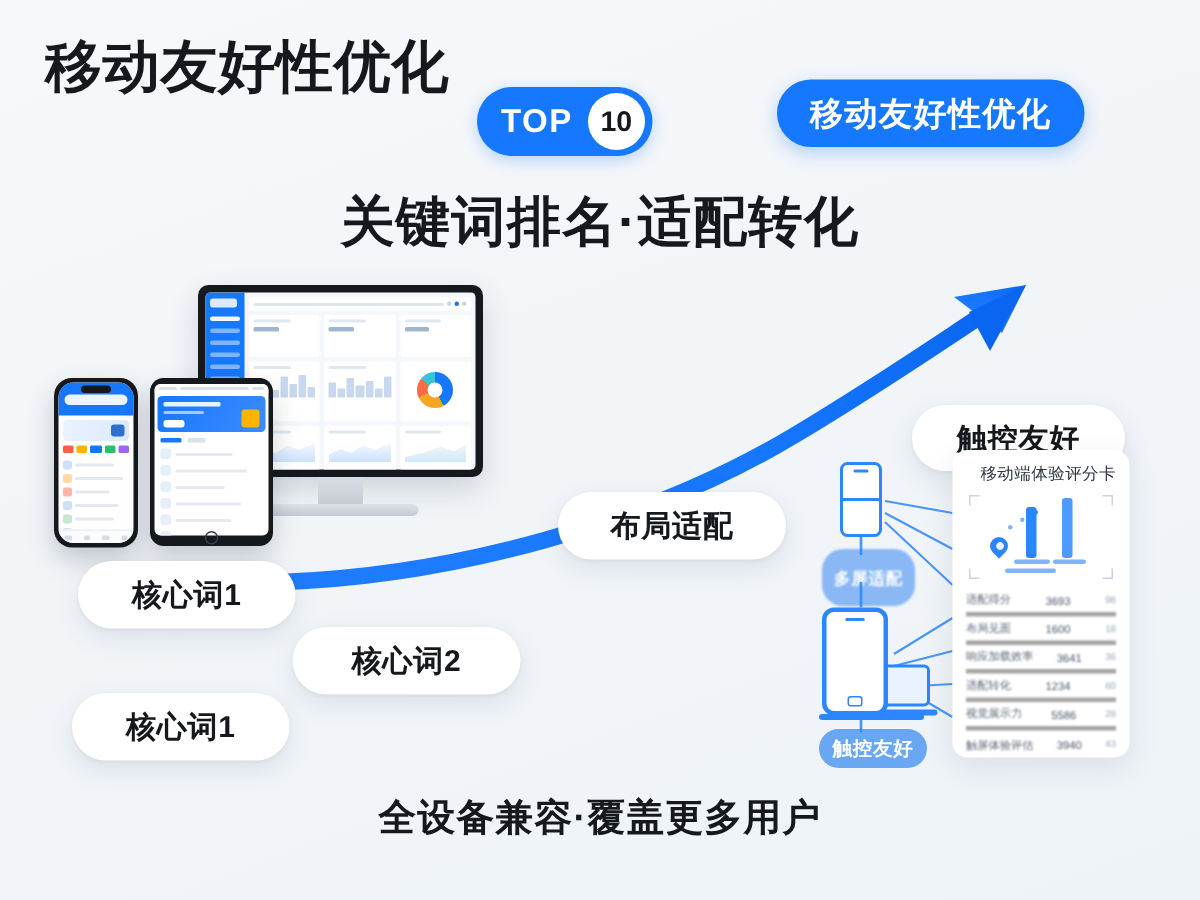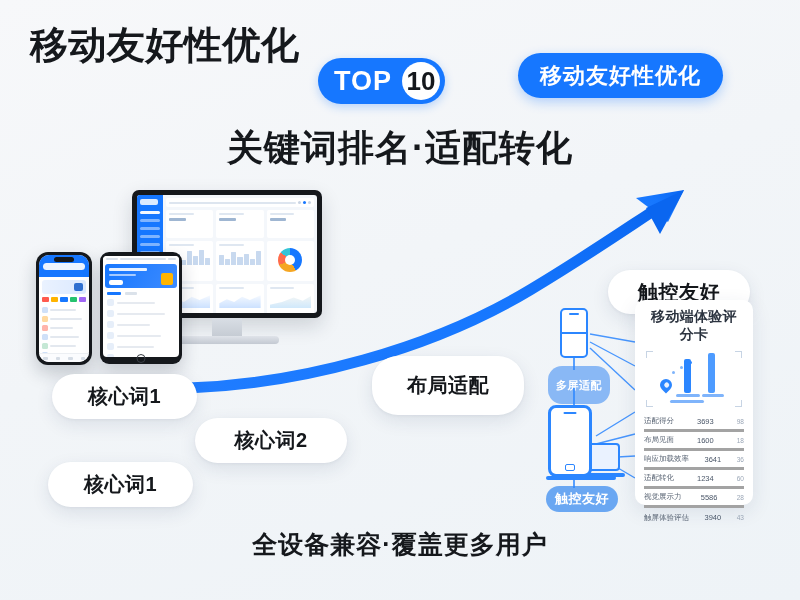--- a/index.html
+++ b/index.html
@@ -16,27 +16,27 @@
     font-size: 38px; font-weight: 700; color: #15181c;
     letter-spacing: 0.5px; line-height: 1;
   }
   .top-badge {
     position: absolute; left: 318px; top: 58px;
     height: 46px; display: flex; align-items: center;
     background: #1677ff; border-radius: 23px; padding: 0 5px 0 16px;
     box-shadow: 0 3px 10px rgba(22,119,255,.28);
   }
   .top-badge .lbl {
-    color: #ffffff; font-size: 27px; font-weight: 700; letter-spacing: 1px;
+    color: #ffffff; font-size: 22px; font-weight: 700; letter-spacing: 1px;
     padding-right: 10px; line-height: 1;
   }
   .top-badge .num {
     width: 38px; height: 38px; border-radius: 50%;
     background: #ffffff; color: #15181c;
-    font-size: 26px; font-weight: 700;
+    font-size: 19px; font-weight: 700;
     display: flex; align-items: center; justify-content: center;
     line-height: 1;
   }
   .tag-pill {
     position: absolute; left: 518px; top: 53px;
     height: 45px; padding: 0 22px; border-radius: 23px;
     background: #1677ff; color: #fff;
     font-size: 22px; font-weight: 700; letter-spacing: 1px;
     display: flex; align-items: center;
     box-shadow: 0 4px 12px rgba(22,119,255,.3);
@@ -138,21 +138,21 @@
   .wpill {
     position: absolute; background: #ffffff; border-radius: 26px;
     display: flex; align-items: center; justify-content: center;
     font-size: 20px; font-weight: 700; color: #15181c;
     box-shadow: 0 6px 18px rgba(30,50,90,.10), 0 1px 3px rgba(30,50,90,.06);
     letter-spacing: .5px;
   }
   #pill-kw1  { left: 52px;  top: 374px; width: 145px; height: 45px; }
   #pill-kw2  { left: 195px; top: 418px; width: 152px; height: 45px; }
   #pill-kw3  { left: 48px;  top: 462px; width: 145px; height: 45px; }
-  #pill-lay  { left: 372px; top: 356px; width: 152px; height: 59px; }
+  #pill-lay  { left: 372px; top: 328px; width: 152px; height: 45px; }
   #pill-touch{ left: 608px; top: 270px; width: 142px; height: 44px; }
 
   
   .rpanel { position: absolute; left: 540px; top: 300px; width: 250px; height: 210px; }
   .diagram { position: absolute; left: 0; top: 8px; width: 115px; height: 200px; }
   .d-phone-sm {
     position: absolute; left: 20px; top: 0px; width: 28px; height: 50px;
     border: 2.5px solid #2b86ff; border-radius: 5px; background: #fff;
   }
   .d-phone-sm::before { content:''; position:absolute; left:50%; transform:translateX(-50%); top:3px; width:10px; height:1.5px; background:#2b86ff; border-radius:1px; }
@@ -175,21 +175,21 @@
   }
   #bpill-multi { left: 8px; top: 58px; width: 62px; height: 38px; filter: blur(.7px); }
   #bpill-touch { left: 6px; top: 178px; width: 72px; height: 26px; background: #6aa7f2; font-size: 13px; filter: blur(.5px); }
   .dconn { position: absolute; left: 0; top: 8px; width: 130px; height: 200px; }
 
   .card {
     position: absolute; left: 95px; top: 0px; width: 118px; height: 205px;
     background: #ffffff; border-radius: 10px; padding: 8px 9px;
     box-shadow: 0 6px 20px rgba(30,50,90,.10);
   }
-  .card-title { font-size: 14px; font-weight: 700; color: #2c3440; text-align: center; filter: blur(.45px); letter-spacing: .3px; }
+  .card-title { font-size: 11px; font-weight: 400; color: #2c3440; text-align: right; filter: blur(.45px); letter-spacing: .3px; }
   .card-chart { position: relative; height: 56px; margin: 7px 2px 6px; }
   .corner { position: absolute; width: 7px; height: 7px; border: 1.2px solid #c7d4e4; }
   .corner.tl { left:0; top:0; border-right:0; border-bottom:0; }
   .corner.tr { right:0; top:0; border-left:0; border-bottom:0; }
   .corner.bl { left:0; bottom:0; border-right:0; border-top:0; }
   .corner.br { right:0; bottom:0; border-left:0; border-top:0; }
   .cc-art { position:absolute; inset: 6px 10px; }
   .cc-art .bar { position:absolute; bottom:8px; width:7px; background:#2b86ff; border-radius:2px; }
   .cc-art .bar.b1 { left: 28px; height: 34px; }
   .cc-art .bar.b2 { left: 52px; height: 40px; background:#4d9bff; }

